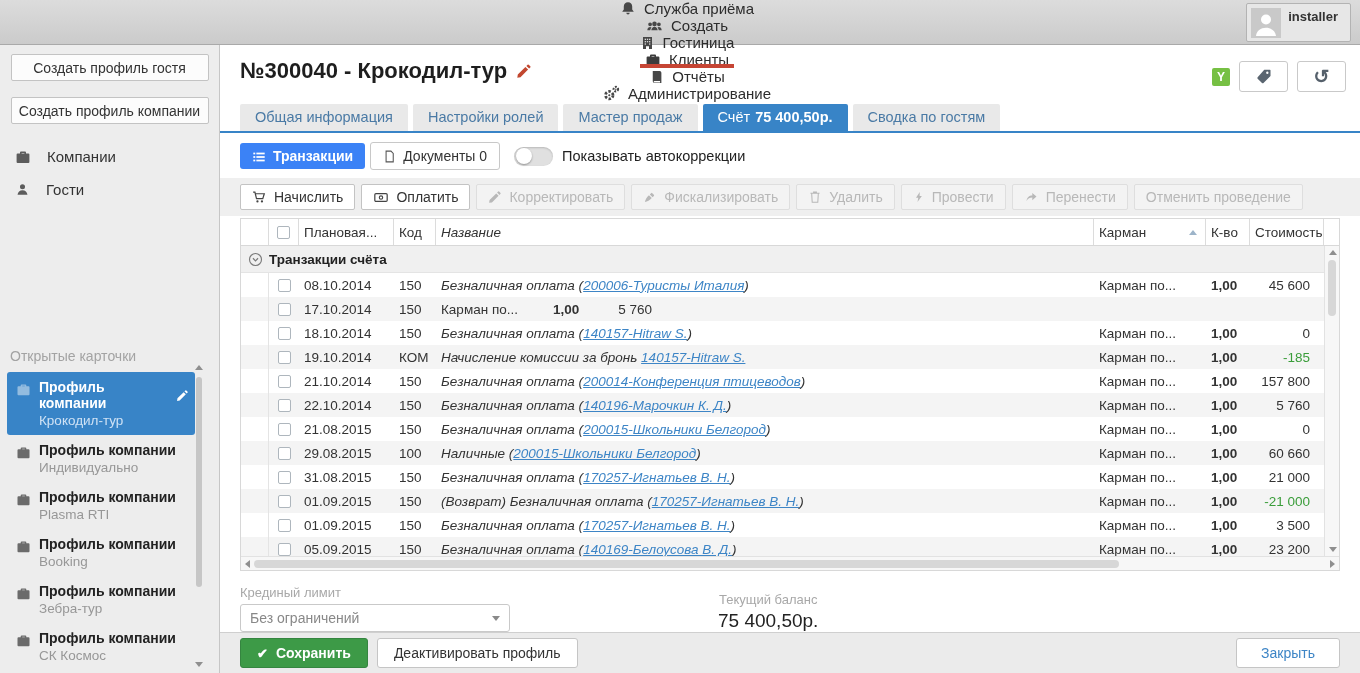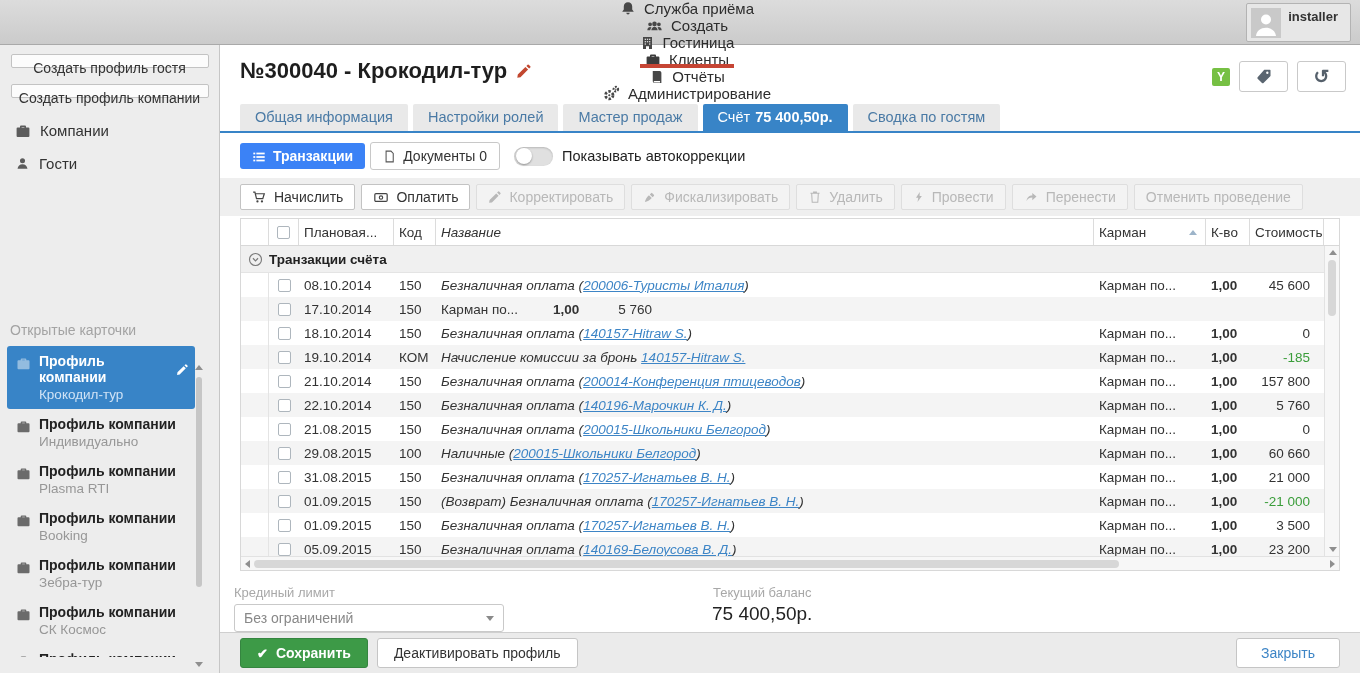--- a/index.html
+++ b/index.html
@@ -13,23 +13,23 @@
   .user-box{position:absolute;right:9px;top:3px;height:39px;background:#e7e7e7;border:1px solid #b3b3b3;border-radius:2px;display:flex;align-items:flex-start;gap:7px;padding:4px 12px 4px 4px;}
   .avatar{width:30px;height:30px;flex-shrink:0;}
   .user-name{font-size:13px;font-weight:bold;color:#333;margin-top:1px;}
 
   
   .layout{display:flex;height:628px;}
   .sidebar{width:220px;background:#ededed;border-right:1px solid #c6c6c6;position:relative;flex-shrink:0;overflow:hidden;}
   .main{flex:1;display:flex;flex-direction:column;background:#fff;min-width:0;}
 
   
-  .side-btn{display:block;width:198px;margin:9px auto 16px;background:#fcfcfc;border:1px solid #c3c3c3;border-radius:2px;height:14px;font-size:14px;color:#333;text-align:center;line-height:25px;cursor:pointer;font-family:inherit;}
+  .side-btn{display:block;width:198px;margin:9px auto 16px;background:#fcfcfc;border:1px solid #c3c3c3;border-radius:2px;height:27px;font-size:14px;color:#333;text-align:center;line-height:25px;cursor:pointer;font-family:inherit;}
   .side-nav{margin-top:10px;}
-  .side-nav-item{display:flex;align-items:center;gap:9px;padding:8px 0 8px 15px;font-size:15px;color:#333;cursor:pointer;}
+  .side-nav-item{display:flex;align-items:center;gap:16px;padding:8px 0 8px 15px;font-size:15px;color:#333;cursor:pointer;}
   .open-cards-label{color:#a3a3a3;font-size:14px;margin:142px 0 8px 10px;}
   .cards{height:311px;overflow:hidden;}
   .card{display:flex;gap:8px;padding:7px 6px 7px 9px;width:188px;margin-left:7px;cursor:pointer;align-items:flex-start;}
   .card .c-ic{margin-top:3px;flex-shrink:0;}
   .card .t{font-weight:bold;font-size:14px;color:#222;display:flex;align-items:center;gap:2px;}
   .card .s{font-size:13.5px;color:#979797;margin-top:2px;}
   .card.active{background:#3884c7;border-radius:3px;}
   .card.active .t{color:#fff;}
   .card.active .s{color:#cfe2f5;}
   .side-scroll{position:absolute;right:16px;top:320px;bottom:6px;width:8px;}
@@ -94,21 +94,21 @@
   .vscroll{position:absolute;top:27px;right:0;bottom:14px;width:15px;background:#f7f7f7;border-left:1px solid #e2e2e2;}
   .vscroll .thumb{position:absolute;top:14px;left:3px;width:8px;height:56px;background:#d7d7d7;border-radius:4px;}
   .hscroll{position:absolute;left:0;right:0;bottom:0;height:14px;background:#f7f7f7;border-top:1px solid #e2e2e2;}
   .hscroll .thumb{position:absolute;left:13px;top:3px;height:8px;width:865px;background:#d7d7d7;border-radius:4px;}
   .arr.left{border-top:4px solid transparent;border-bottom:4px solid transparent;border-right:5px solid #8f8f8f;left:4px;top:3px;}
   .arr.right{border-top:4px solid transparent;border-bottom:4px solid transparent;border-left:5px solid #8f8f8f;left:auto;right:4px;top:3px;}
   .vscroll .arr.up{left:3.5px;top:4px;}
   .vscroll .arr.down{left:3.5px;bottom:4px;}
 
   
-  .bottom-panel{display:flex;padding:14px 14px 0;align-items:flex-start;}
+  .bottom-panel{display:flex;padding:14px 20px 0;align-items:flex-end;}
   .limit-label{font-size:13px;color:#a8a8a8;margin-bottom:4px;}
   .select{width:270px;height:28px;border:1px solid #c9c9c9;border-radius:3px;background:#fff;display:flex;align-items:center;padding:0 9px;font-size:14px;color:#888;cursor:pointer;}
   .select .caret{margin-left:auto;width:0;height:0;border-left:4px solid transparent;border-right:4px solid transparent;border-top:5px solid #8a8a8a;}
   .balance{margin-left:208px;display:flex;flex-direction:column;align-items:center;}
   .balance-label{font-size:13px;color:#a8a8a8;}
   .balance-value{font-size:19px;color:#222;margin-top:3px;}
 
   
   .footer{margin-top:auto;background:#ebebeb;border-top:1px solid #cfcfcf;height:41px;display:flex;align-items:center;padding:0 20px;gap:9px;}
   .btn{font-size:14px;padding:6px 16px;border-radius:3px;cursor:pointer;font-family:inherit;display:flex;align-items:center;gap:8px;}

